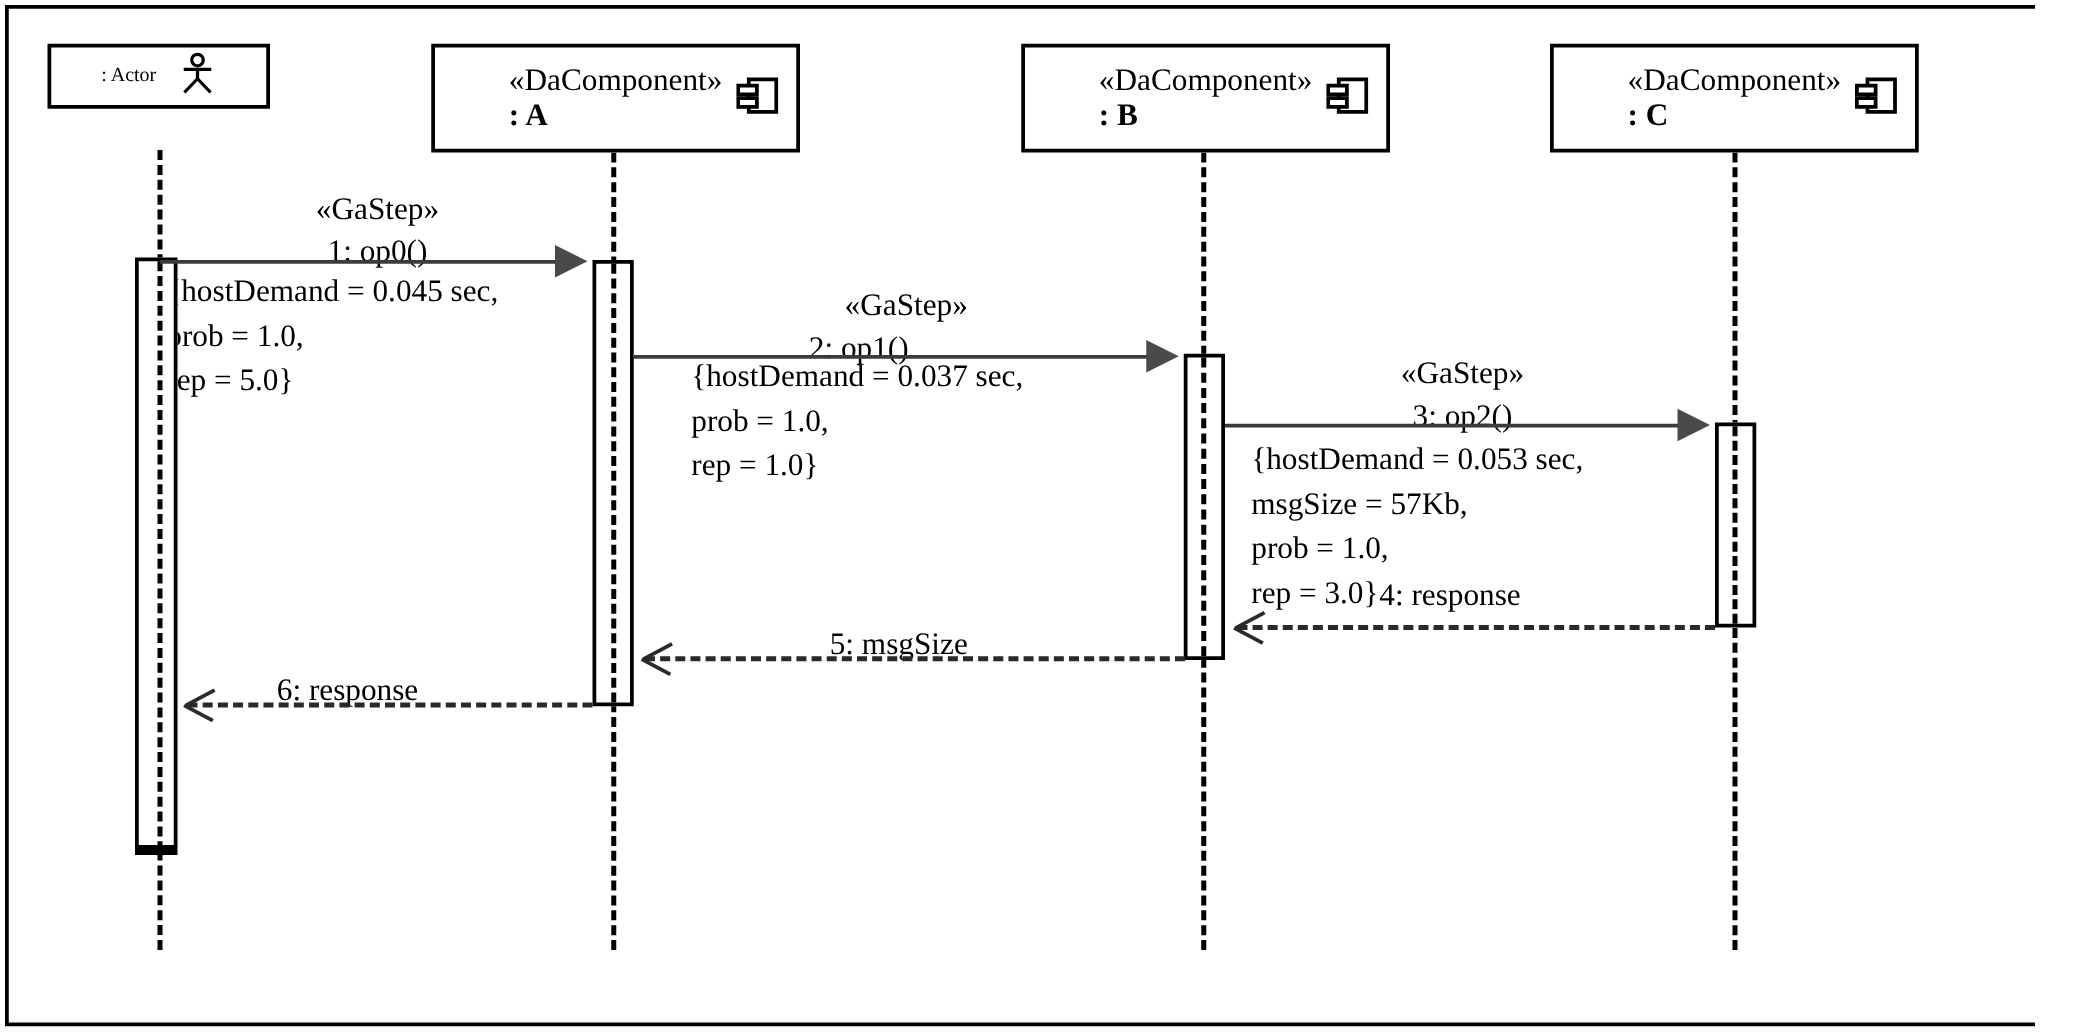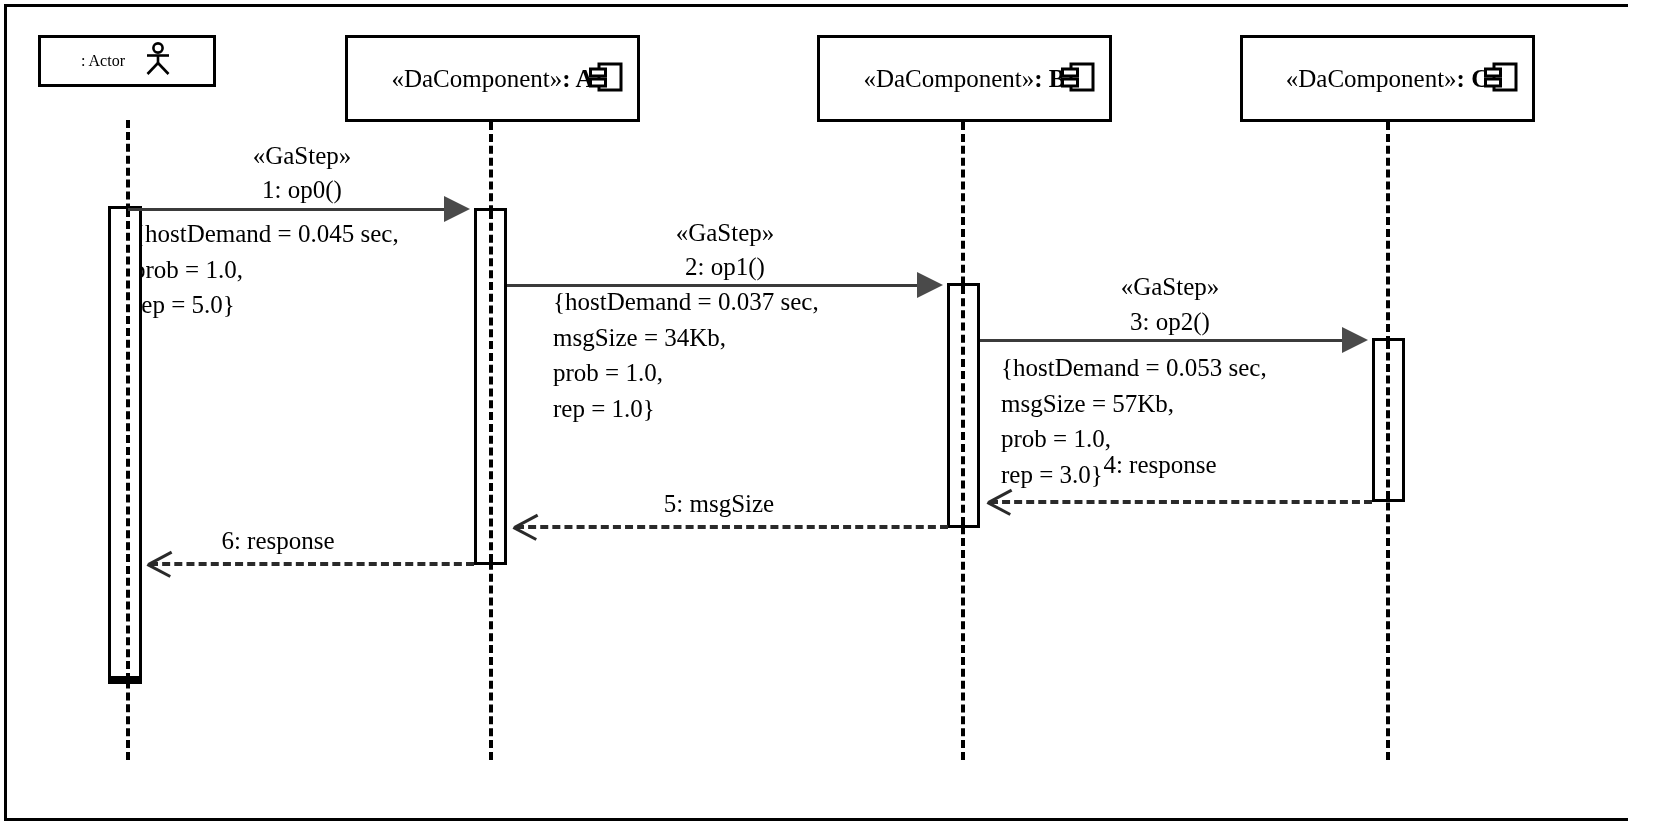--- a/index.html
+++ b/index.html
@@ -57,21 +57,21 @@
   .head-inner {
     display: flex;
     flex-direction: row;
     align-items: center;
     width: 100%;
     justify-content: center;
     position: relative;
   }
   .labels {
     display: flex;
-    flex-direction: row;
+    flex-direction: column;
     align-items: flex-start;
   }
   .comp-icon {
     position: absolute;
     right: 14px;
     top: 50%;
     transform: translateY(-50%);
   }
 
   
@@ -133,20 +133,21 @@
   .arrow-l::before { transform: rotate(-28deg); }
   .arrow-l::after  { transform: rotate(28deg); }
 
   
   .lbl {
     position: absolute;
     font-size: 25px;
     color: #000;
     white-space: nowrap;
     line-height: 1.16;
+    margin-top: 12px;
   }
   .lbl.center { text-align: center; transform: translateX(-50%); }
   .ann {
     position: absolute;
     font-size: 25px;
     color: #000;
     line-height: 1.42;
     white-space: nowrap;
   }
   .ann div { white-space: nowrap; }
@@ -240,26 +241,25 @@
   <div class="lbl center" style="left:302px; top:175px;">1:  op0()</div>
   <div class="msg-line" style="left:128px; top:208px; width:336px;"></div>
   <div class="arrow-r" style="left:444px; top:196px;"></div>
   <div class="ann" style="left:133px; top:216px;">
     <div>{hostDemand = 0.045 sec,</div>
     <div>prob = 1.0,</div>
     <div>rep = 5.0}</div>
   </div>
 
   <div class="lbl center" style="left:725px; top:218px;">«GaStep»</div>
-  <div class="lbl center" style="left:725px; top:252px;">2:  op1()</div>
+  <div class="lbl center" style="left:687px; top:252px;">2:  op1()</div>
   <div class="msg-line" style="left:507px; top:284px; width:430px;"></div>
   <div class="arrow-r" style="left:917px; top:272px;"></div>
   <div class="ann" style="left:553px; top:284px;">
     <div>{hostDemand = 0.037 sec,</div>
-    <div>msgSize = 34Kb,</div>
     <div>prob = 1.0,</div>
     <div>rep = 1.0}</div>
   </div>
 
   <div class="lbl center" style="left:1170px; top:272px;">«GaStep»</div>
   <div class="lbl center" style="left:1170px; top:307px;">3:  op2()</div>
   <div class="msg-line" style="left:980px; top:339px; width:382px;"></div>
   <div class="arrow-r" style="left:1342px; top:327px;"></div>
   <div class="ann" style="left:1001px; top:350px;">
     <div>{hostDemand = 0.053 sec,</div>

